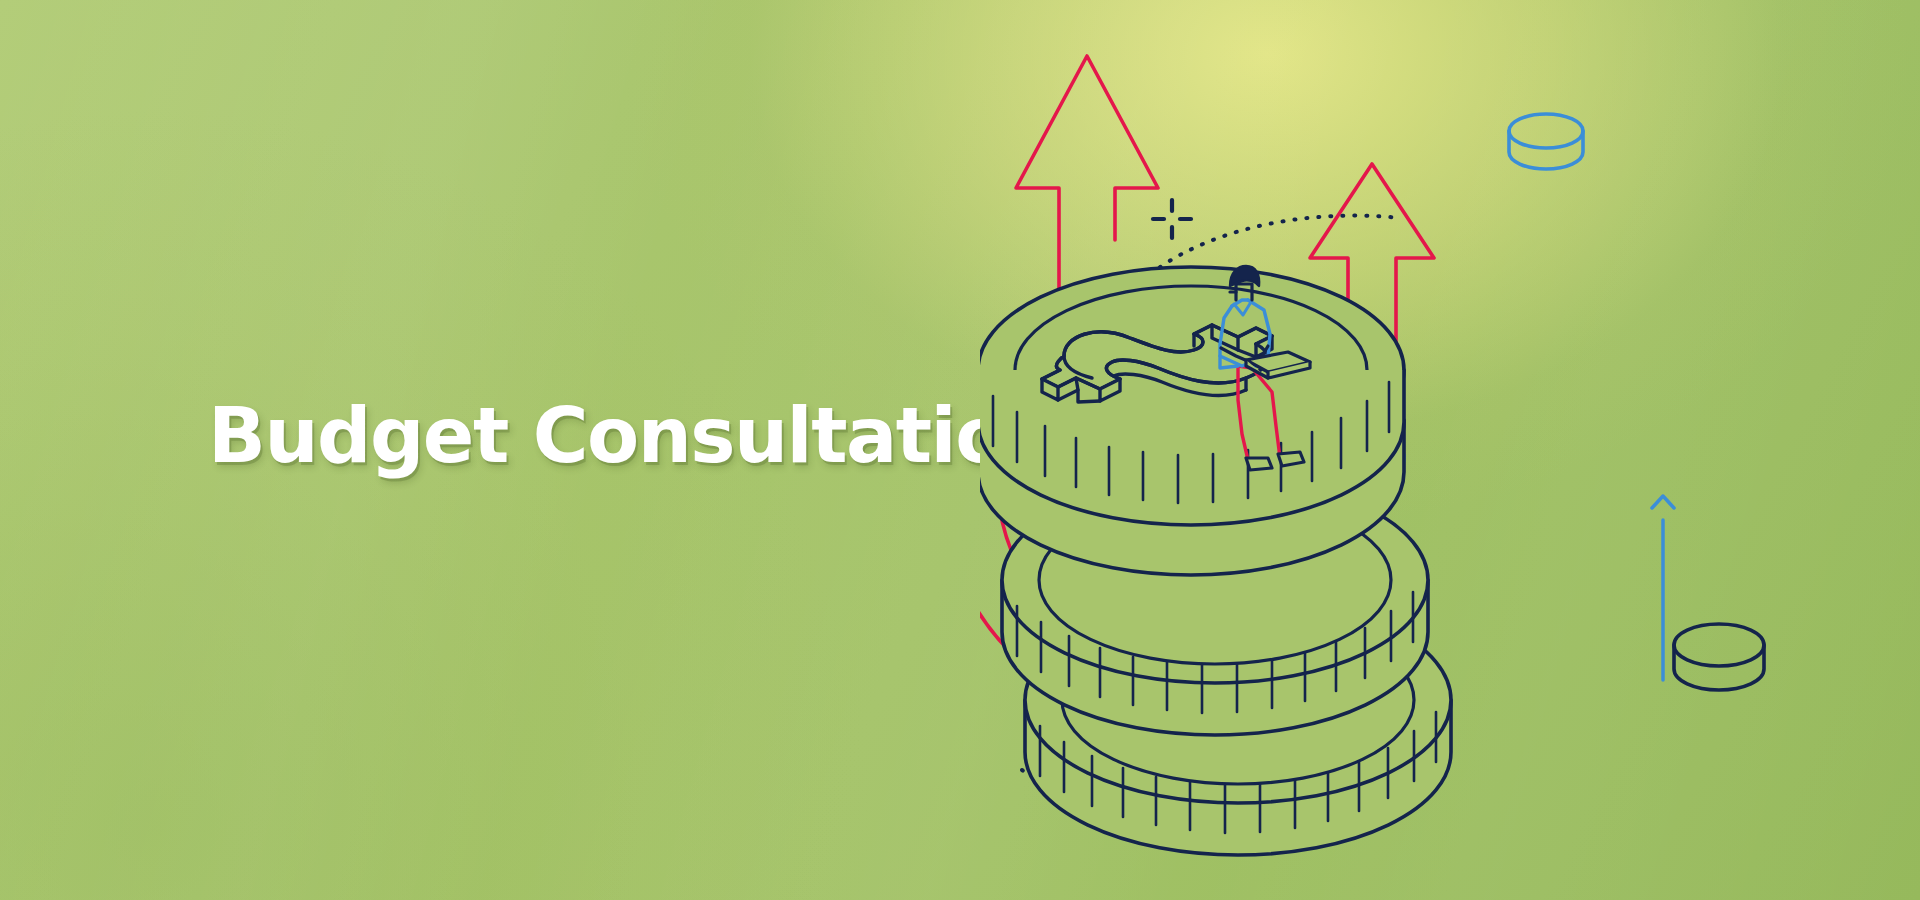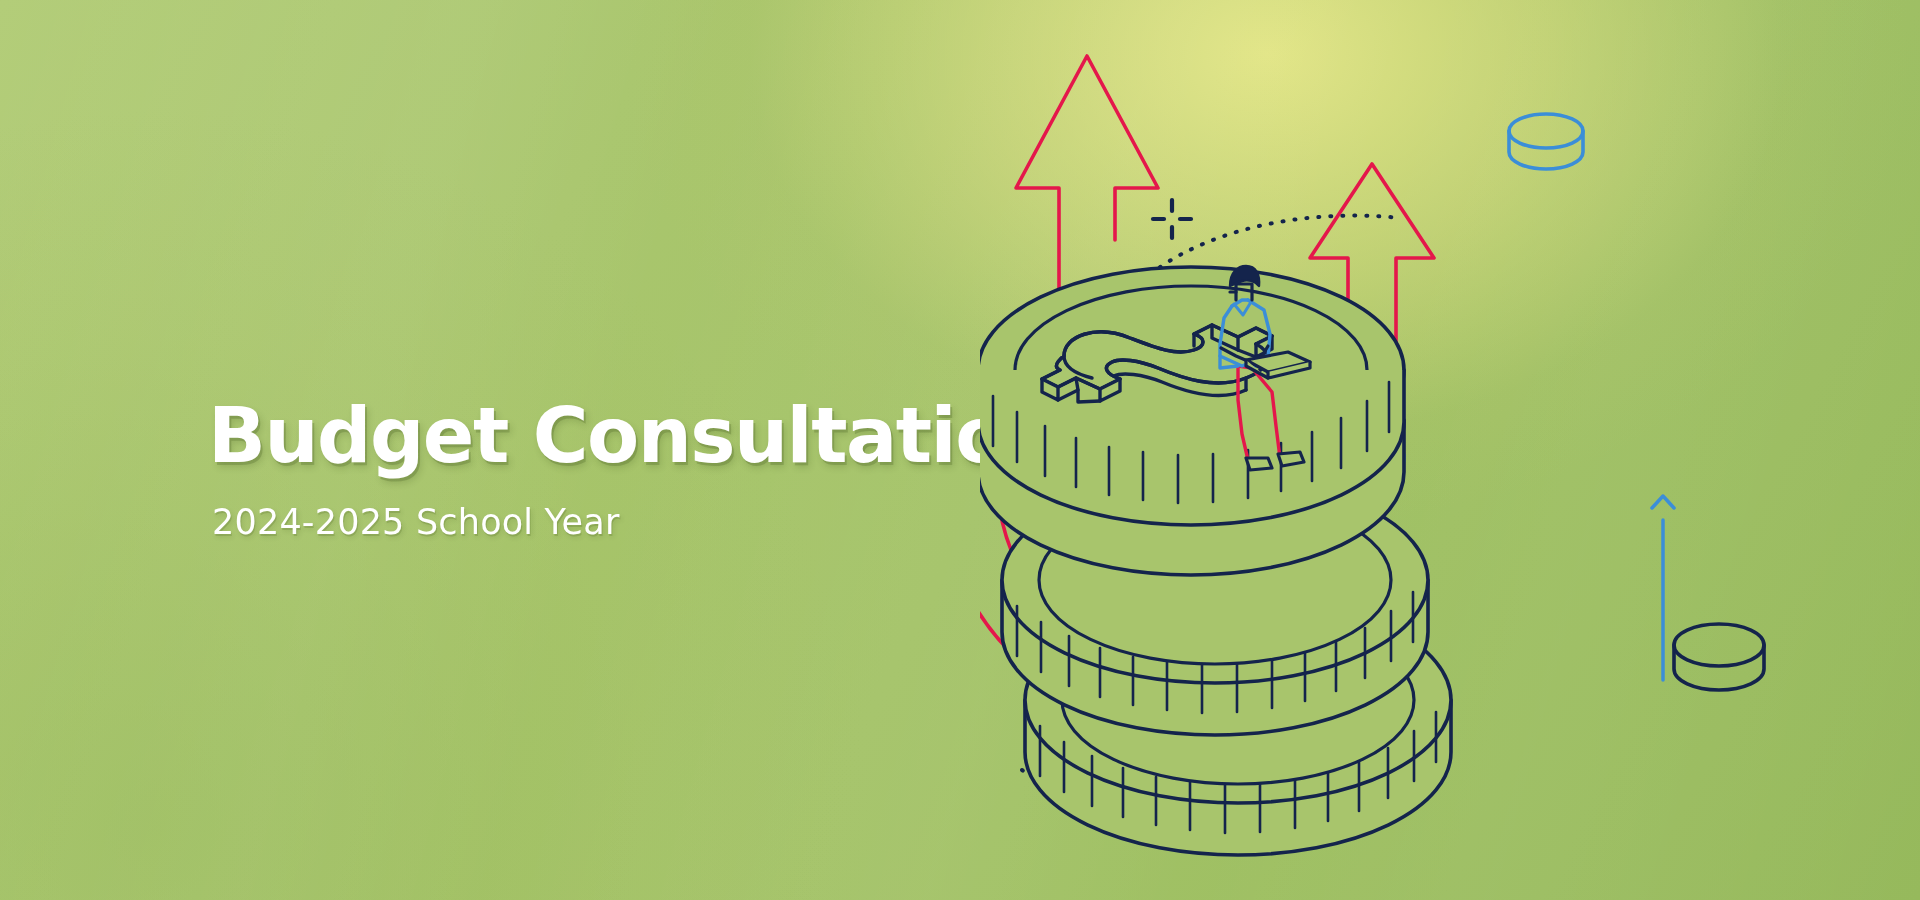--- a/index.html
+++ b/index.html
@@ -52,21 +52,20 @@
 </style>
 </head>
 <body>
 
 <div id="banner">
 
   <div id="sheen"></div>
 
   <div id="text-block">
     <h1 id="title">Budget Consultation</h1>
-    <div id="subtitle">2024-2025 School Year</div>
   </div>
 
   <div id="art">
   <svg width="940" height="900" viewBox="0 0 940 900" fill="none" xmlns="http://www.w3.org/2000/svg">
 
     <defs>
       <clipPath id="clipTop">
         <ellipse cx="355" cy="370" rx="190" ry="92"></ellipse>
       </clipPath>
     </defs>

